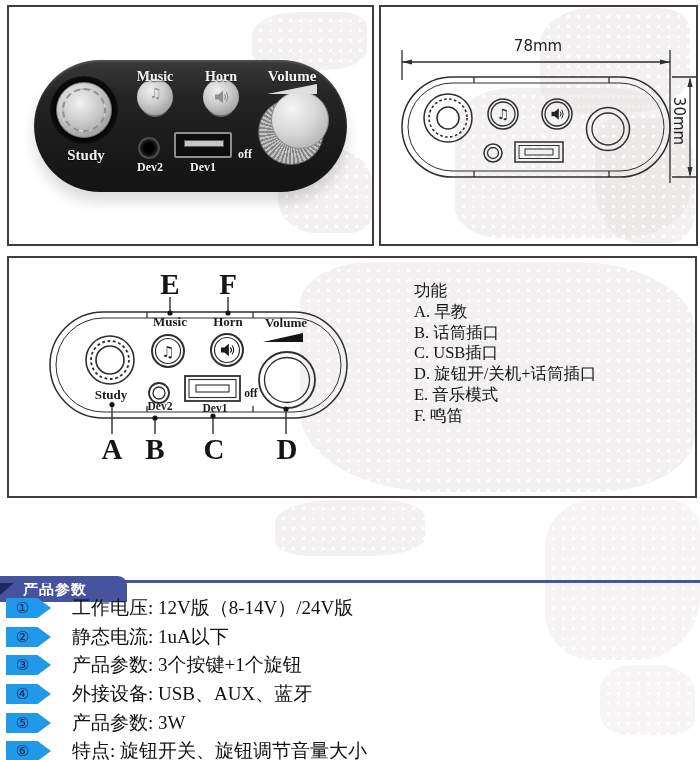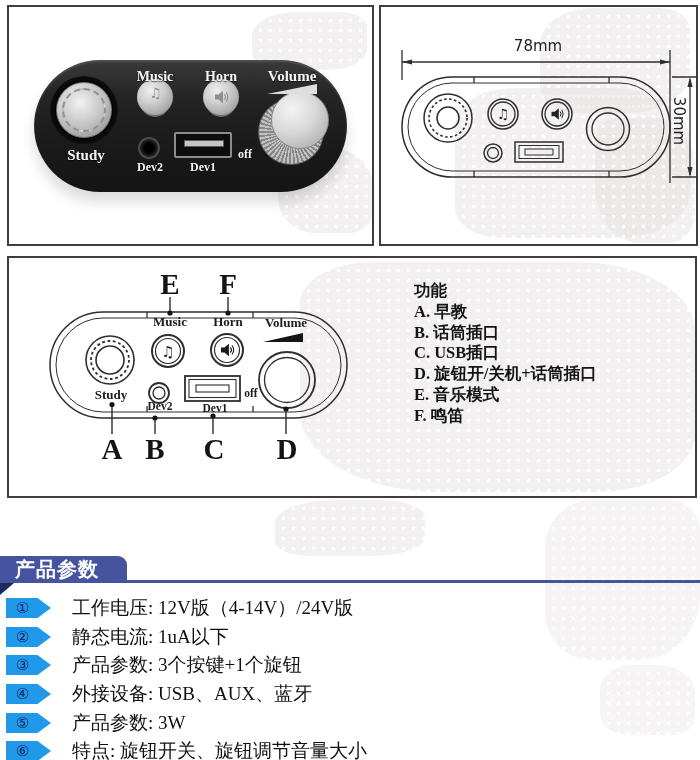--- a/index.html
+++ b/index.html
@@ -22,21 +22,21 @@
         white-space:nowrap;z-index:4;text-shadow:0 1px 1px rgba(0,0,0,.6);}
   .circ{position:absolute;border-radius:50%;}
   .silver{background:radial-gradient(circle at 38% 32%,#efefef 0%,#cfcfcf 38%,#a8a8a8 72%,#8c8c8c 100%);}
   
   .dlbl{position:absolute;color:#1b1b1b;font-weight:bold;transform:translateX(-50%);
         white-space:nowrap;z-index:3;}
   .dim{position:absolute;color:#222;font-family:"DejaVu Sans","Liberation Sans",sans-serif;
        font-size:15px;z-index:3;white-space:nowrap;}
   .callout{position:absolute;color:#141414;font-size:29px;font-weight:600;
            font-family:"Liberation Serif",serif;transform:translateX(-50%);z-index:3;}
-  .fn{color:#141414;font-size:16.5px;line-height:20.8px;white-space:nowrap;font-weight:bold;}
+  .fn{color:#141414;font-size:16.5px;line-height:20.8px;white-space:nowrap;}
   
   .ptab{position:absolute;border-radius:0 9px 0 0;z-index:2;
         font-family:"Liberation Sans","DejaVu Sans",sans-serif;}
   .prow{position:absolute;left:0;width:700px;height:24px;z-index:2;}
   .parrow{position:absolute;left:6px;top:0;width:45px;height:20px;
           clip-path:polygon(0 0,70% 0,100% 50%,70% 100%,0 100%);}
   .pnum{position:absolute;left:6px;top:1px;width:33px;text-align:center;
         font-family:"DejaVu Sans",sans-serif;font-size:15px;line-height:18px;}
   .ptext{position:absolute;left:72px;top:-3px;font-size:19px;color:#111;white-space:nowrap;}
   svg{position:absolute;z-index:2;overflow:visible;}
@@ -195,28 +195,28 @@
   <div class="abs" style="left:414px;top:281px;z-index:3;">
     <div class="fn">功能</div>
     <div class="fn">A. 早教</div>
     <div class="fn">B. 话筒插口</div>
     <div class="fn">C. USB插口</div>
     <div class="fn">D. 旋钮开/关机+话筒插口</div>
     <div class="fn">E. 音乐模式</div>
     <div class="fn">F. 鸣笛</div>
   </div>
 
-  <div class="ptab" style="left:0;top:556px;width:127px;height:26px;background:#46549f;color:#fff;font-size:20px;font-weight:bold;line-height:26px;padding-left:15px;letter-spacing:1px;">产品参数</div>
+  <div class="ptab" style="left:0;top:576px;width:127px;height:26px;background:#46549f;color:#fff;font-size:15px;font-weight:bold;line-height:26px;padding-left:23px;letter-spacing:1px;">产品参数</div>
   <div class="abs" style="left:0;top:580px;width:700px;height:3px;background:#46549f;z-index:2;"></div>
   <div class="abs" style="left:0;top:583px;width:0;height:0;border-top:12px solid #1b2a5e;border-right:14px solid transparent;z-index:2;"></div>
 
   <div class="prow" style="top:598px;">
     <div class="parrow" style="background:#1f99e8;"></div>
     <span class="pnum" style="color:#14235f;">①</span>
-    <span class="ptext">工作电压: 12V版（4-14V）/24V版</span>
+    <span class="ptext">工作电压: 12V版（8-14V）/24V版</span>
   </div>
   <div class="prow" style="top:627px;">
     <div class="parrow" style="background:#1f99e8;"></div>
     <span class="pnum" style="color:#14235f;">②</span>
     <span class="ptext">静态电流: 1uA以下</span>
   </div>
   <div class="prow" style="top:655px;">
     <div class="parrow" style="background:#1f99e8;"></div>
     <span class="pnum" style="color:#14235f;">③</span>
     <span class="ptext">产品参数: 3个按键+1个旋钮</span>

